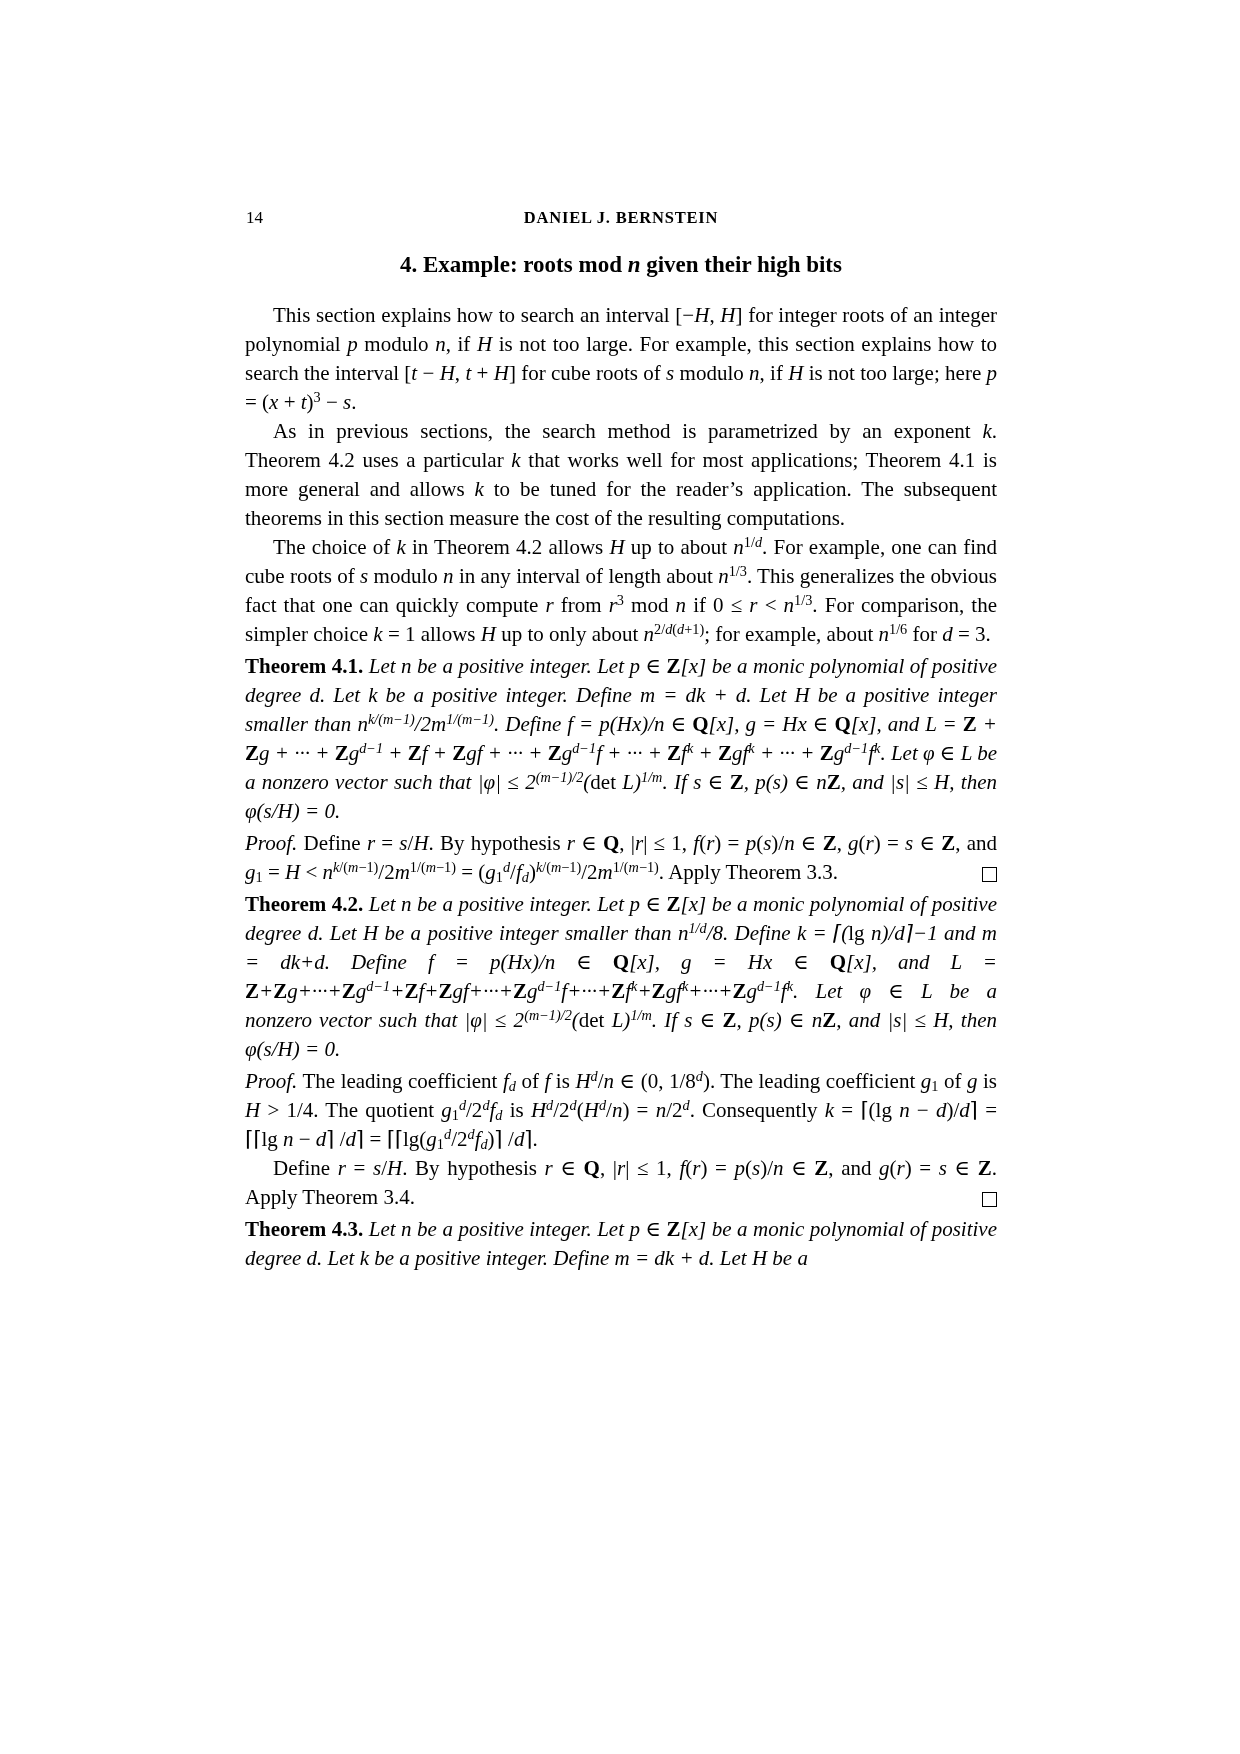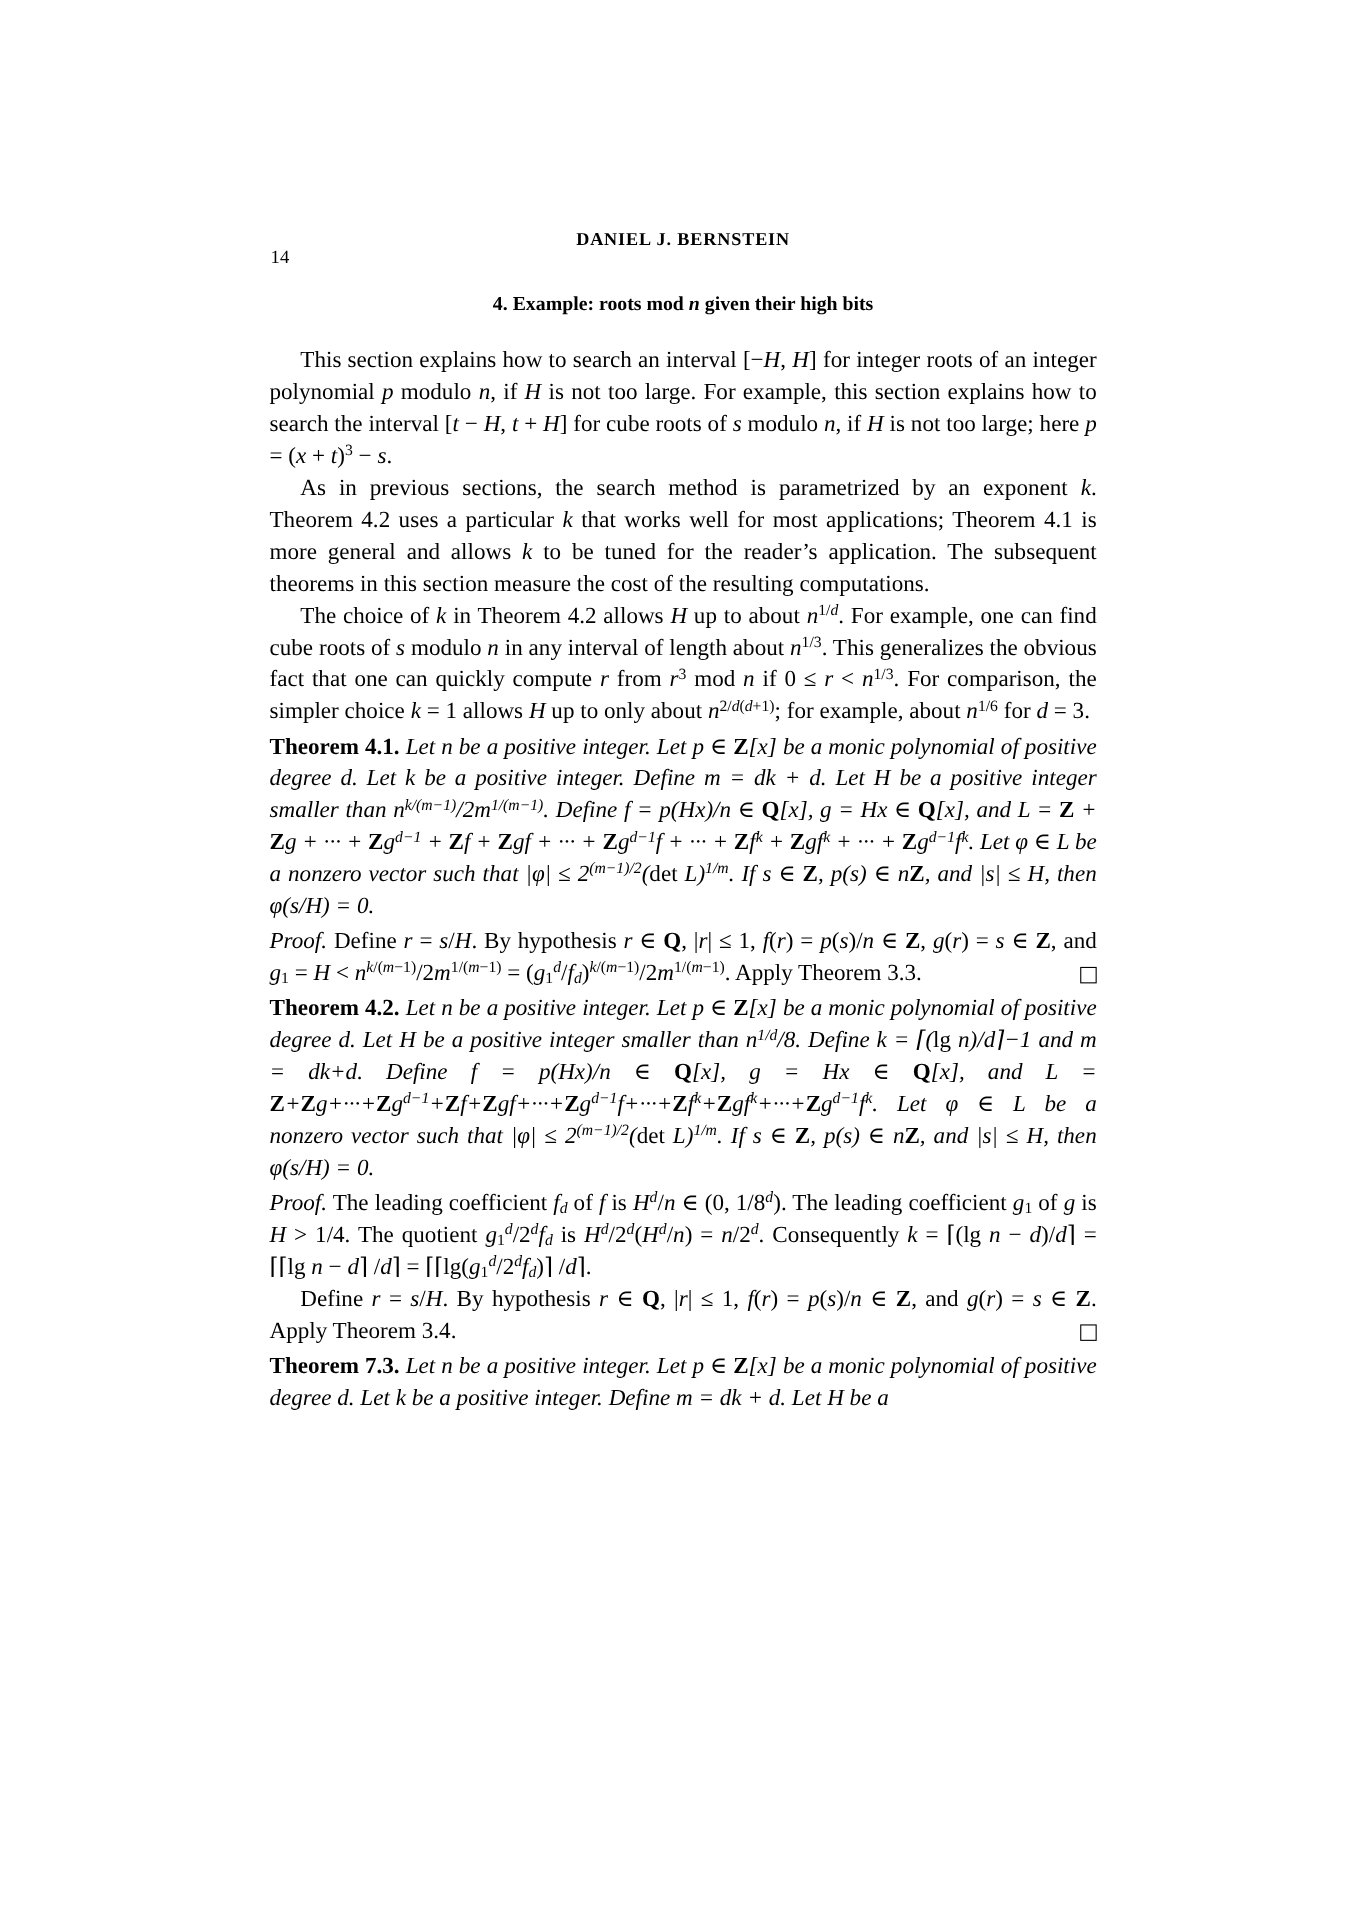--- a/index.html
+++ b/index.html
@@ -21,39 +21,39 @@
     top: 209px;
     left: 245px;
     width: 752px;
     height: 18px;
     font-size: 17px;
     line-height: 18px;
   }
   .pagenum {
     position: absolute;
     left: 1px;
-    top: 16px;
+    top: 0;
   }
   .running-head {
     display: block;
     text-align: center;
     letter-spacing: 0.8px;
     font-size: 16.5px;
     font-weight: bold;
   }
   .content {
     position: absolute;
     top: 252px;
     left: 245px;
     width: 752px;
   }
   .section-heading {
-    margin: 12px;
+    margin: 0;
     text-align: center;
-    font-size: 18px;
+    font-size: 23px;
     line-height: 25px;
     font-weight: bold;
   }
   p.body {
     margin: 0;
     font-size: 21px;
     line-height: 29px;
     text-align: justify;
     hyphens: none;
   }
@@ -103,16 +103,16 @@
     <p class="body indent">As in previous sections, the search method is parametrized by an exponent <i>k</i>. Theorem 4.2 uses a particular <i>k</i> that works well for most applications; Theorem 4.1 is more general and allows <i>k</i> to be tuned for the reader’s application. The subsequent theorems in this section measure the cost of the resulting computations.</p>
     <p class="body indent">The choice of <i>k</i> in Theorem 4.2 allows <i>H</i> up to about <i>n</i><sup>1/<i>d</i></sup>. For example, one can find cube roots of <i>s</i> modulo <i>n</i> in any interval of length about <i>n</i><sup>1/3</sup>. This generalizes the obvious fact that one can quickly compute <i>r</i> from <i>r</i><sup>3</sup> mod <i>n</i> if 0 ≤ <i>r</i> &lt; <i>n</i><sup>1/3</sup>. For comparison, the simpler choice <i>k</i> = 1 allows <i>H</i> up to only about <i>n</i><sup>2/<i>d</i>(<i>d</i>+1)</sup>; for example, about <i>n</i><sup>1/6</sup> for <i>d</i> = 3.</p>
 
     <p class="body thm"><span class="thm-head">Theorem 4.1.</span> Let n be a positive integer. Let p ∈ <span class="bfup">Z</span>[x] be a monic polynomial of positive degree d. Let k be a positive integer. Define m = dk + d. Let H be a positive integer smaller than n<sup>k/(m−1)</sup>/2m<sup>1/(m−1)</sup>. Define f = p(Hx)/n ∈ <span class="bfup">Q</span>[x], g = Hx ∈ <span class="bfup">Q</span>[x], and L = <span class="bfup">Z</span> + <span class="bfup">Z</span>g + ··· + <span class="bfup">Z</span>g<sup>d−1</sup> + <span class="bfup">Z</span>f + <span class="bfup">Z</span>gf + ··· + <span class="bfup">Z</span>g<sup>d−1</sup>f + ··· + <span class="bfup">Z</span>f<sup>k</sup> + <span class="bfup">Z</span>gf<sup>k</sup> + ··· + <span class="bfup">Z</span>g<sup>d−1</sup>f<sup>k</sup>. Let φ ∈ L be a nonzero vector such that |φ| ≤ 2<sup>(m−1)/2</sup>(<span class="up">det</span> L)<sup>1/m</sup>. If s ∈ <span class="bfup">Z</span>, p(s) ∈ n<span class="bfup">Z</span>, and |s| ≤ H, then φ(s/H) = 0.</p>
     <p class="body proof"><i>Proof.</i> Define <i>r</i> = <i>s</i>/<i>H</i>. By hypothesis <i>r</i> ∈ <b>Q</b>, |<i>r</i>| ≤ 1, <i>f</i>(<i>r</i>) = <i>p</i>(<i>s</i>)/<i>n</i> ∈ <b>Z</b>, <i>g</i>(<i>r</i>) = <i>s</i> ∈ <b>Z</b>, and <i>g</i><sub>1</sub> = <i>H</i> &lt; <i>n</i><sup><i>k</i>/(<i>m</i>−1)</sup>/2<i>m</i><sup>1/(<i>m</i>−1)</sup> = (<i>g</i><sub>1</sub><sup><i>d</i></sup>/<i>f</i><sub><i>d</i></sub>)<sup><i>k</i>/(<i>m</i>−1)</sup>/2<i>m</i><sup>1/(<i>m</i>−1)</sup>. Apply Theorem 3.3.<span class="qed"></span></p>
 
     <p class="body thm"><span class="thm-head">Theorem 4.2.</span> Let n be a positive integer. Let p ∈ <span class="bfup">Z</span>[x] be a monic polynomial of positive degree d. Let H be a positive integer smaller than n<sup>1/d</sup>/8. Define k = ⌈(<span class="up">lg</span> n)/d⌉−1 and m = dk+d. Define f = p(Hx)/n ∈ <span class="bfup">Q</span>[x], g = Hx ∈ <span class="bfup">Q</span>[x], and L = <span class="bfup">Z</span>+<span class="bfup">Z</span>g+···+<span class="bfup">Z</span>g<sup>d−1</sup>+<span class="bfup">Z</span>f+<span class="bfup">Z</span>gf+···+<span class="bfup">Z</span>g<sup>d−1</sup>f+···+<span class="bfup">Z</span>f<sup>k</sup>+<span class="bfup">Z</span>gf<sup>k</sup>+···+<span class="bfup">Z</span>g<sup>d−1</sup>f<sup>k</sup>. Let φ ∈ L be a nonzero vector such that |φ| ≤ 2<sup>(m−1)/2</sup>(<span class="up">det</span> L)<sup>1/m</sup>. If s ∈ <span class="bfup">Z</span>, p(s) ∈ n<span class="bfup">Z</span>, and |s| ≤ H, then φ(s/H) = 0.</p>
     <p class="body proof"><i>Proof.</i> The leading coefficient <i>f<sub>d</sub></i> of <i>f</i> is <i>H</i><sup><i>d</i></sup>/<i>n</i> ∈ (0, 1/8<sup><i>d</i></sup>). The leading coefficient <i>g</i><sub>1</sub> of <i>g</i> is <i>H</i> &gt; 1/4. The quotient <i>g</i><sub>1</sub><sup><i>d</i></sup>/2<sup><i>d</i></sup><i>f<sub>d</sub></i> is <i>H</i><sup><i>d</i></sup>/2<sup><i>d</i></sup>(<i>H</i><sup><i>d</i></sup>/<i>n</i>) = <i>n</i>/2<sup><i>d</i></sup>. Consequently <i>k</i> = ⌈(lg <i>n</i> − <i>d</i>)/<i>d</i>⌉ = ⌈⌈lg <i>n</i> − <i>d</i>⌉ /<i>d</i>⌉ = ⌈⌈lg(<i>g</i><sub>1</sub><sup><i>d</i></sup>/2<sup><i>d</i></sup><i>f<sub>d</sub></i>)⌉ /<i>d</i>⌉.</p>
     <p class="body indent">Define <i>r</i> = <i>s</i>/<i>H</i>. By hypothesis <i>r</i> ∈ <b>Q</b>, |<i>r</i>| ≤ 1, <i>f</i>(<i>r</i>) = <i>p</i>(<i>s</i>)/<i>n</i> ∈ <b>Z</b>, and <i>g</i>(<i>r</i>) = <i>s</i> ∈ <b>Z</b>. Apply Theorem 3.4.<span class="qed"></span></p>
 
-    <p class="body thm"><span class="thm-head">Theorem 7.3.</span> Let n be a positive integer. Let p ∈ <span class="bfup">Z</span>[x] be a monic polynomial of positive degree d. Let k be a positive integer. Define m = dk + d. Let H be a</p>
+    <p class="body thm"><span class="thm-head">Theorem 4.3.</span> Let n be a positive integer. Let p ∈ <span class="bfup">Z</span>[x] be a monic polynomial of positive degree d. Let k be a positive integer. Define m = dk + d. Let H be a</p>
   </div>
 
 </div>
 
 </body></html>

